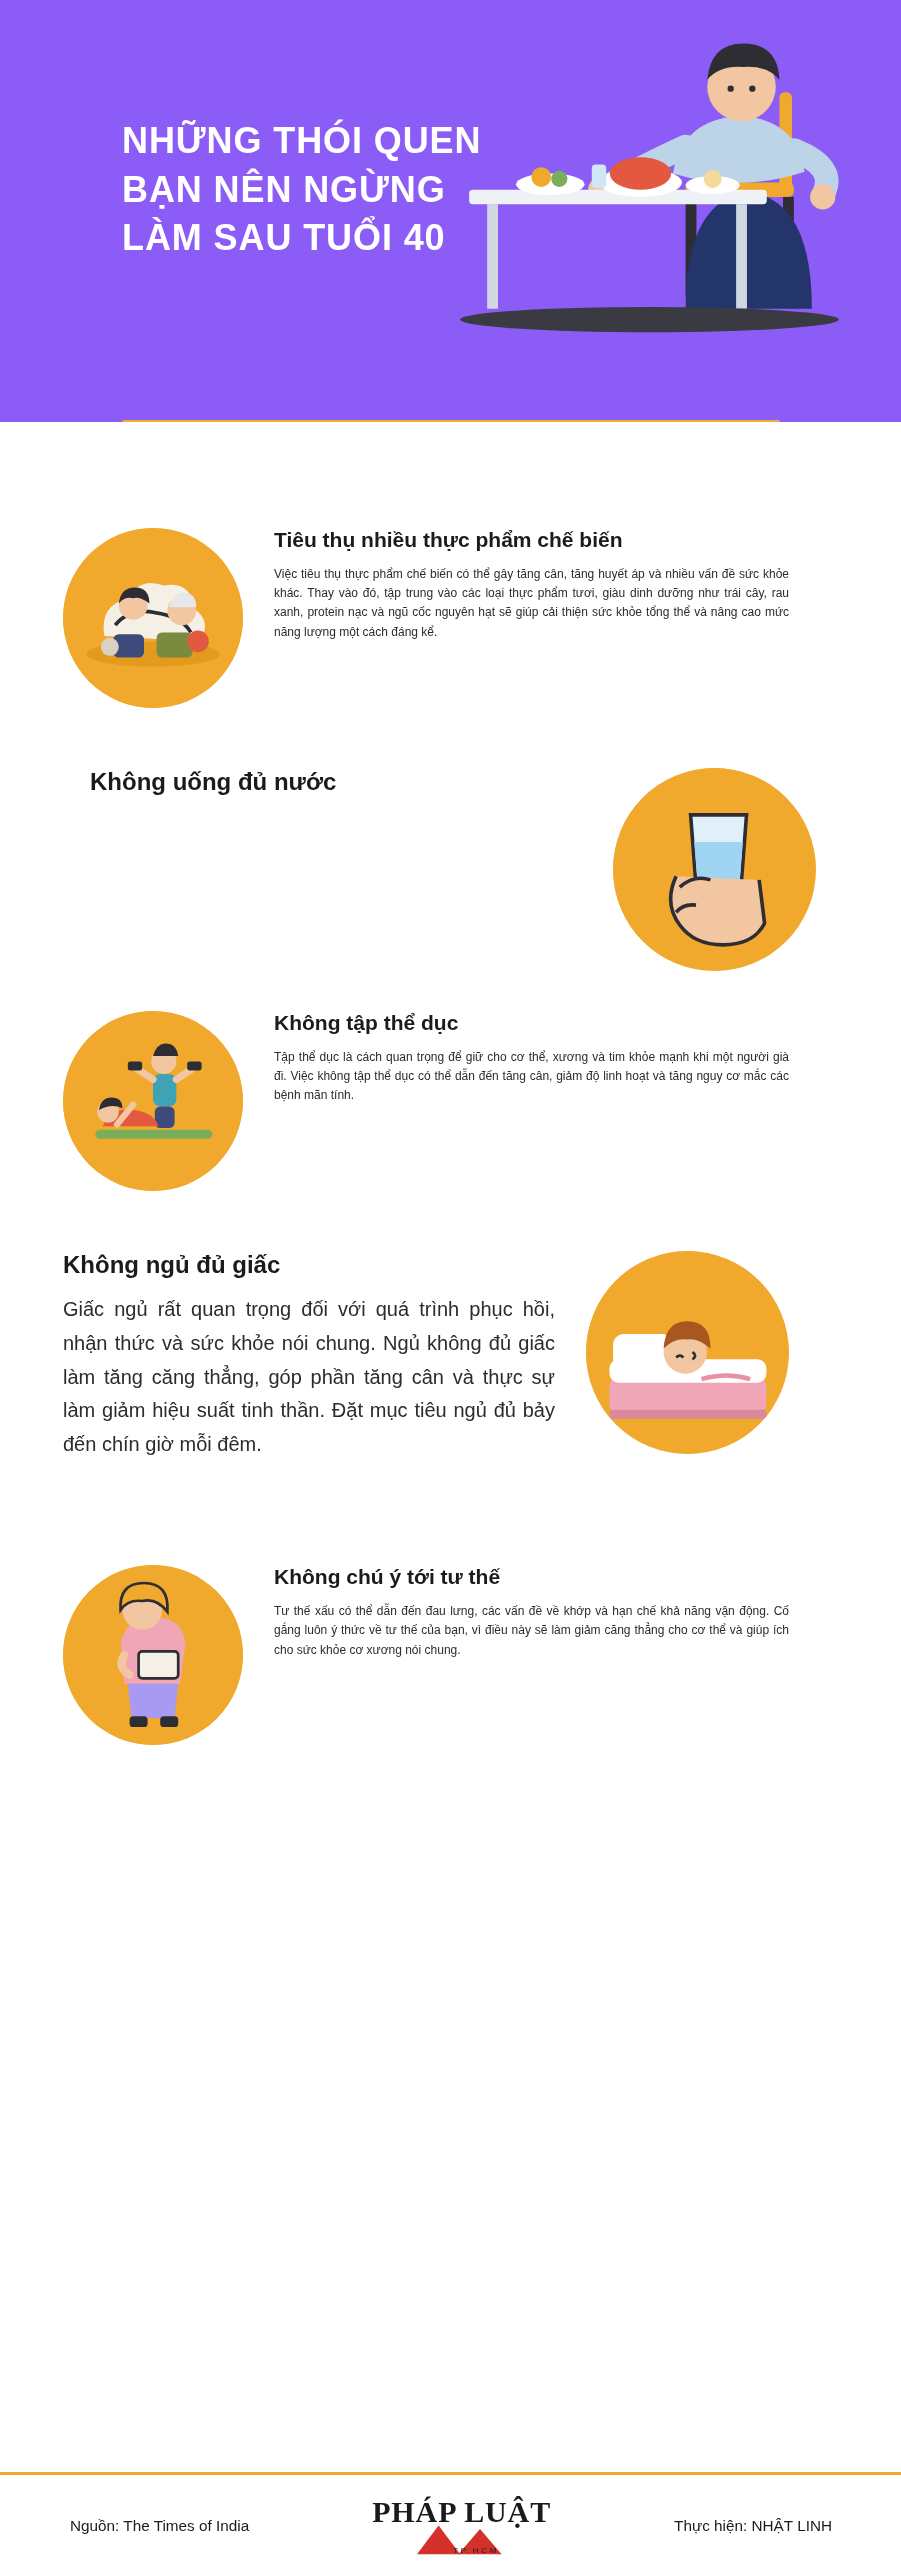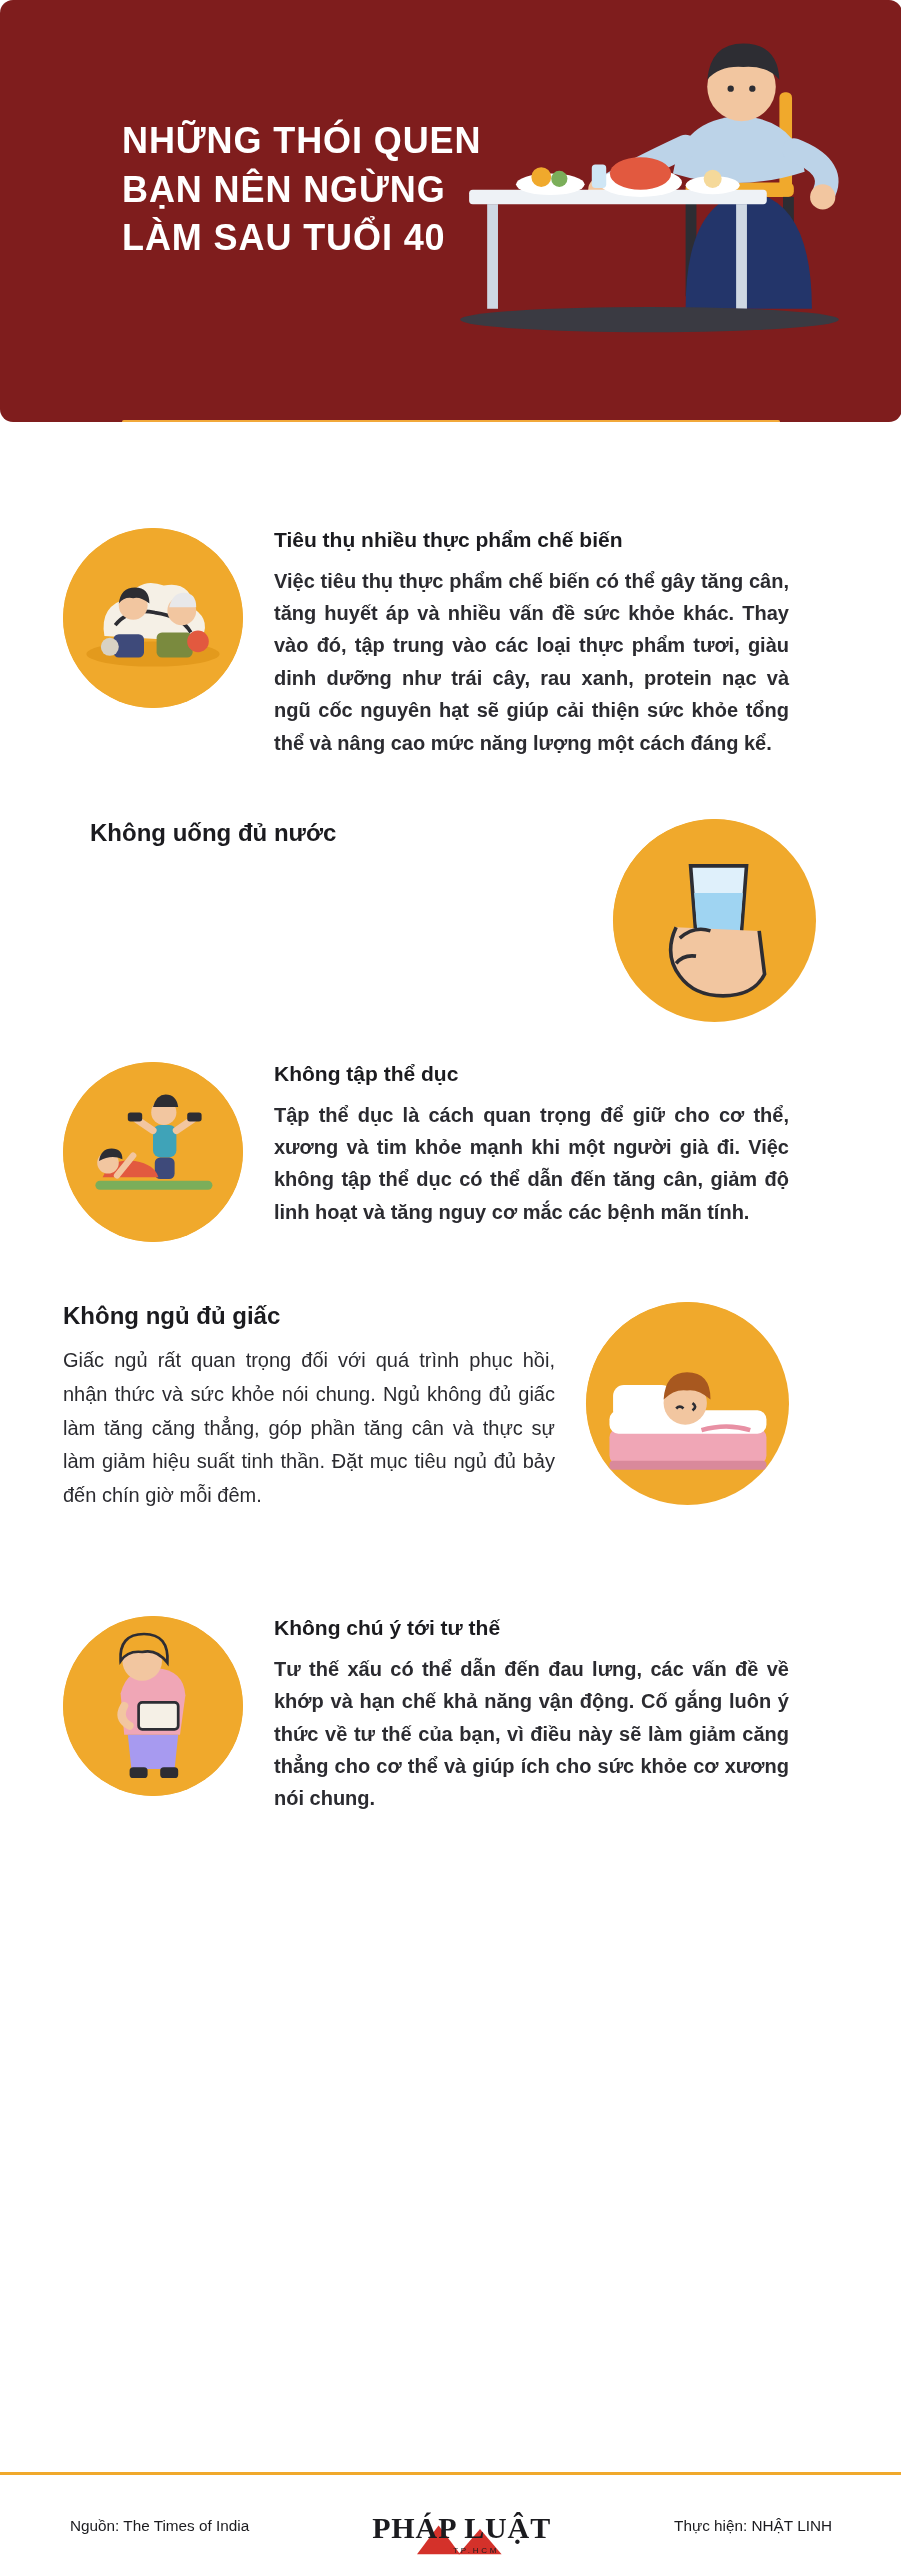--- a/index.html
+++ b/index.html
@@ -14,23 +14,22 @@
     position: relative;
     background: #ffffff;
     overflow: hidden;
   }
 
   
   .header {
     position: relative;
     width: 902px;
     height: 422px;
-    background: #7f1d1d;
+    background: #8b5cf6;
     overflow: hidden;
-    border-radius: 13px;
   }
   .header-title {
     position: absolute;
     left: 122px;
     top: 117px;
     width: 505px;
     color: #ffffff;
     font-weight: bold;
     font-size: 36px;
     line-height: 1.35;
@@ -89,21 +88,21 @@
     color: #1b1b1f;
     margin-bottom: 12.6px;
   }
   .sec-body {
     color: #2b2b30;
     text-align: justify;
   }
 
   
   .small .sec-title { font-size: 21px; }
-  .small .sec-body { font-size: 20px; line-height: 1.62; font-weight: bold; }
+  .small .sec-body { font-size: 12px; line-height: 1.62; }
   .large .sec-title { font-size: 24px; margin-bottom: 14.4px; }
   .large .sec-body { font-size: 20px; line-height: 1.68; }
 
   .sec-1 { margin-top: 63px; }
   .sec-2 { margin-top: 60px; margin-left: 27px; }
   .sec-3 { }
   .sec-4 { margin-top: 60px; }
   .sec-5 { margin-top: 104px; }
 
   
@@ -128,21 +127,21 @@
     font-size: 15.3px;
     color: #1b1b1f;
   }
   .logo {
     position: relative;
     width: 180px;
     height: 58px;
     display: flex;
     flex-direction: column;
     align-items: center;
-    justify-content: flex-end;
+    justify-content: space-between;
   }
   .logo-word {
     font-family: "Liberation Serif", serif;
     font-weight: bold;
     font-size: 30px;
     color: #1b1b1f;
     letter-spacing: 0.9px;
     line-height: 1;
     position: relative;
     z-index: 2;

